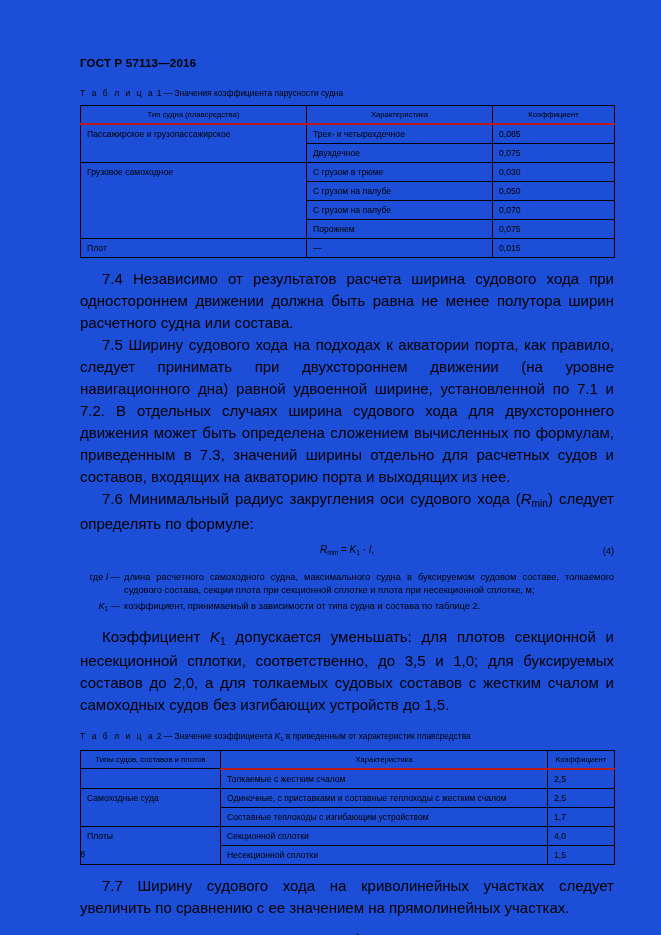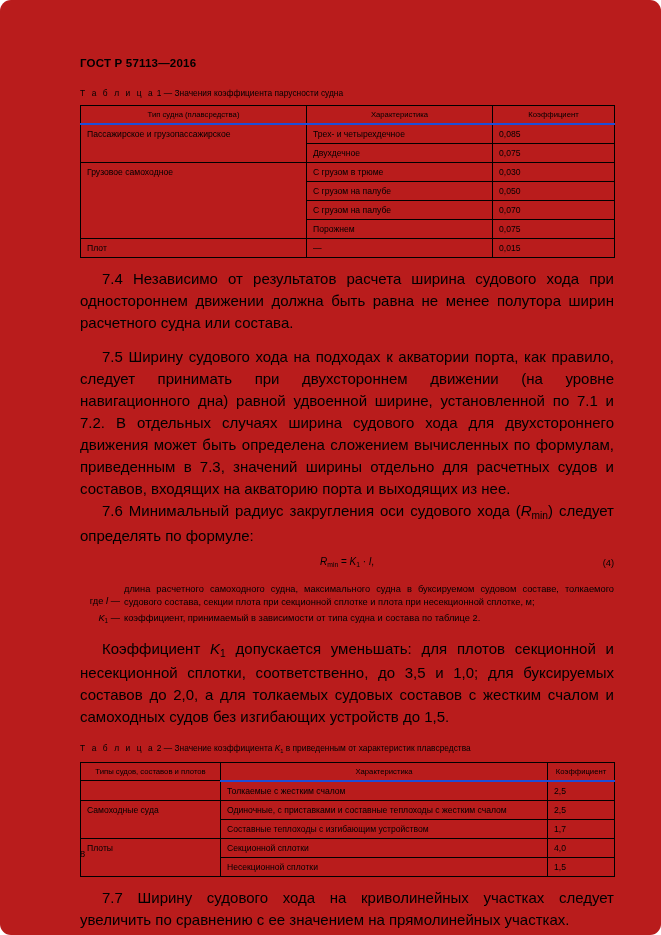--- a/index.html
+++ b/index.html
@@ -8,24 +8,23 @@
     background: #ffffff;
   }
   body {
     font-family: "Liberation Sans", sans-serif;
     color: #000000;
   }
   .page {
     position: relative;
     width: 661px;
     height: 935px;
-    background: #b91c1c;
+    background: #1d4ed8;
     box-sizing: border-box;
     overflow: hidden;
-    border-radius: 11px;
   }
   .header {
     position: absolute;
     left: 80px;
     top: 57px;
     font-size: 11.5px;
     font-weight: bold;
     letter-spacing: 0.2px;
   }
   .content {
@@ -62,42 +61,42 @@
     font-weight: normal;
     margin-left: 32px;
   }
   table.gost thead th {
     text-align: center;
     font-size: 7.7px;
     padding: 4px 4px;
     border-bottom: 1px solid #000;
   }
   table.gost thead tr th { border-bottom-width: 1px; }
-  table.gost tbody tr:first-child td { border-top: 2px solid #1d4ed8; }
+  table.gost tbody tr:first-child td { border-top: 2px solid #b91c1c; }
   td.c-type {
     text-align: left;
     padding-left: 18px;
   }
   td.c-char { text-align: left; padding-left: 8px; }
   td.c-coef { text-align: left; }
   .no-top { border-top: 0 !important; }
   .no-bottom { border-bottom: 0 !important; }
 
   
   p.body {
     font-size: 15px;
     line-height: 1.47;
     margin: 0;
     text-align: justify;
     text-indent: 22px;
     hyphens: manual;
   }
   p.body.cont { text-indent: 0; }
   .para-block { margin-top: 10px; }
-  .para-block p.body + p.body { margin-top: 12px; }
+  .para-block p.body + p.body { margin-top: 0; }
 
   
   .formula-row {
     position: relative;
     margin: 9px 0 9px 0;
     height: 18px;
   }
   .formula-row.tall { height: 34px; }
   .formula-center {
     position: absolute;
@@ -141,21 +140,21 @@
   .where-item {
     display: flex;
     align-items: flex-start;
     margin-bottom: 0;
   }
   .where-label {
     flex: 0 0 auto;
     text-align: right;
     white-space: nowrap;
   }
-  .where-label.lbl-l { width: 40px; padding-right: 0; margin-top: 12px; }
+  .where-label.lbl-l { width: 40px; padding-right: 0; }
   .where-label.lbl-k { width: 40px; text-align: right; }
   .where-text {
     flex: 1 1 auto;
     text-align: justify;
     padding-left: 4px;
   }
 
   .page-number {
     position: absolute;
     left: 80px;

